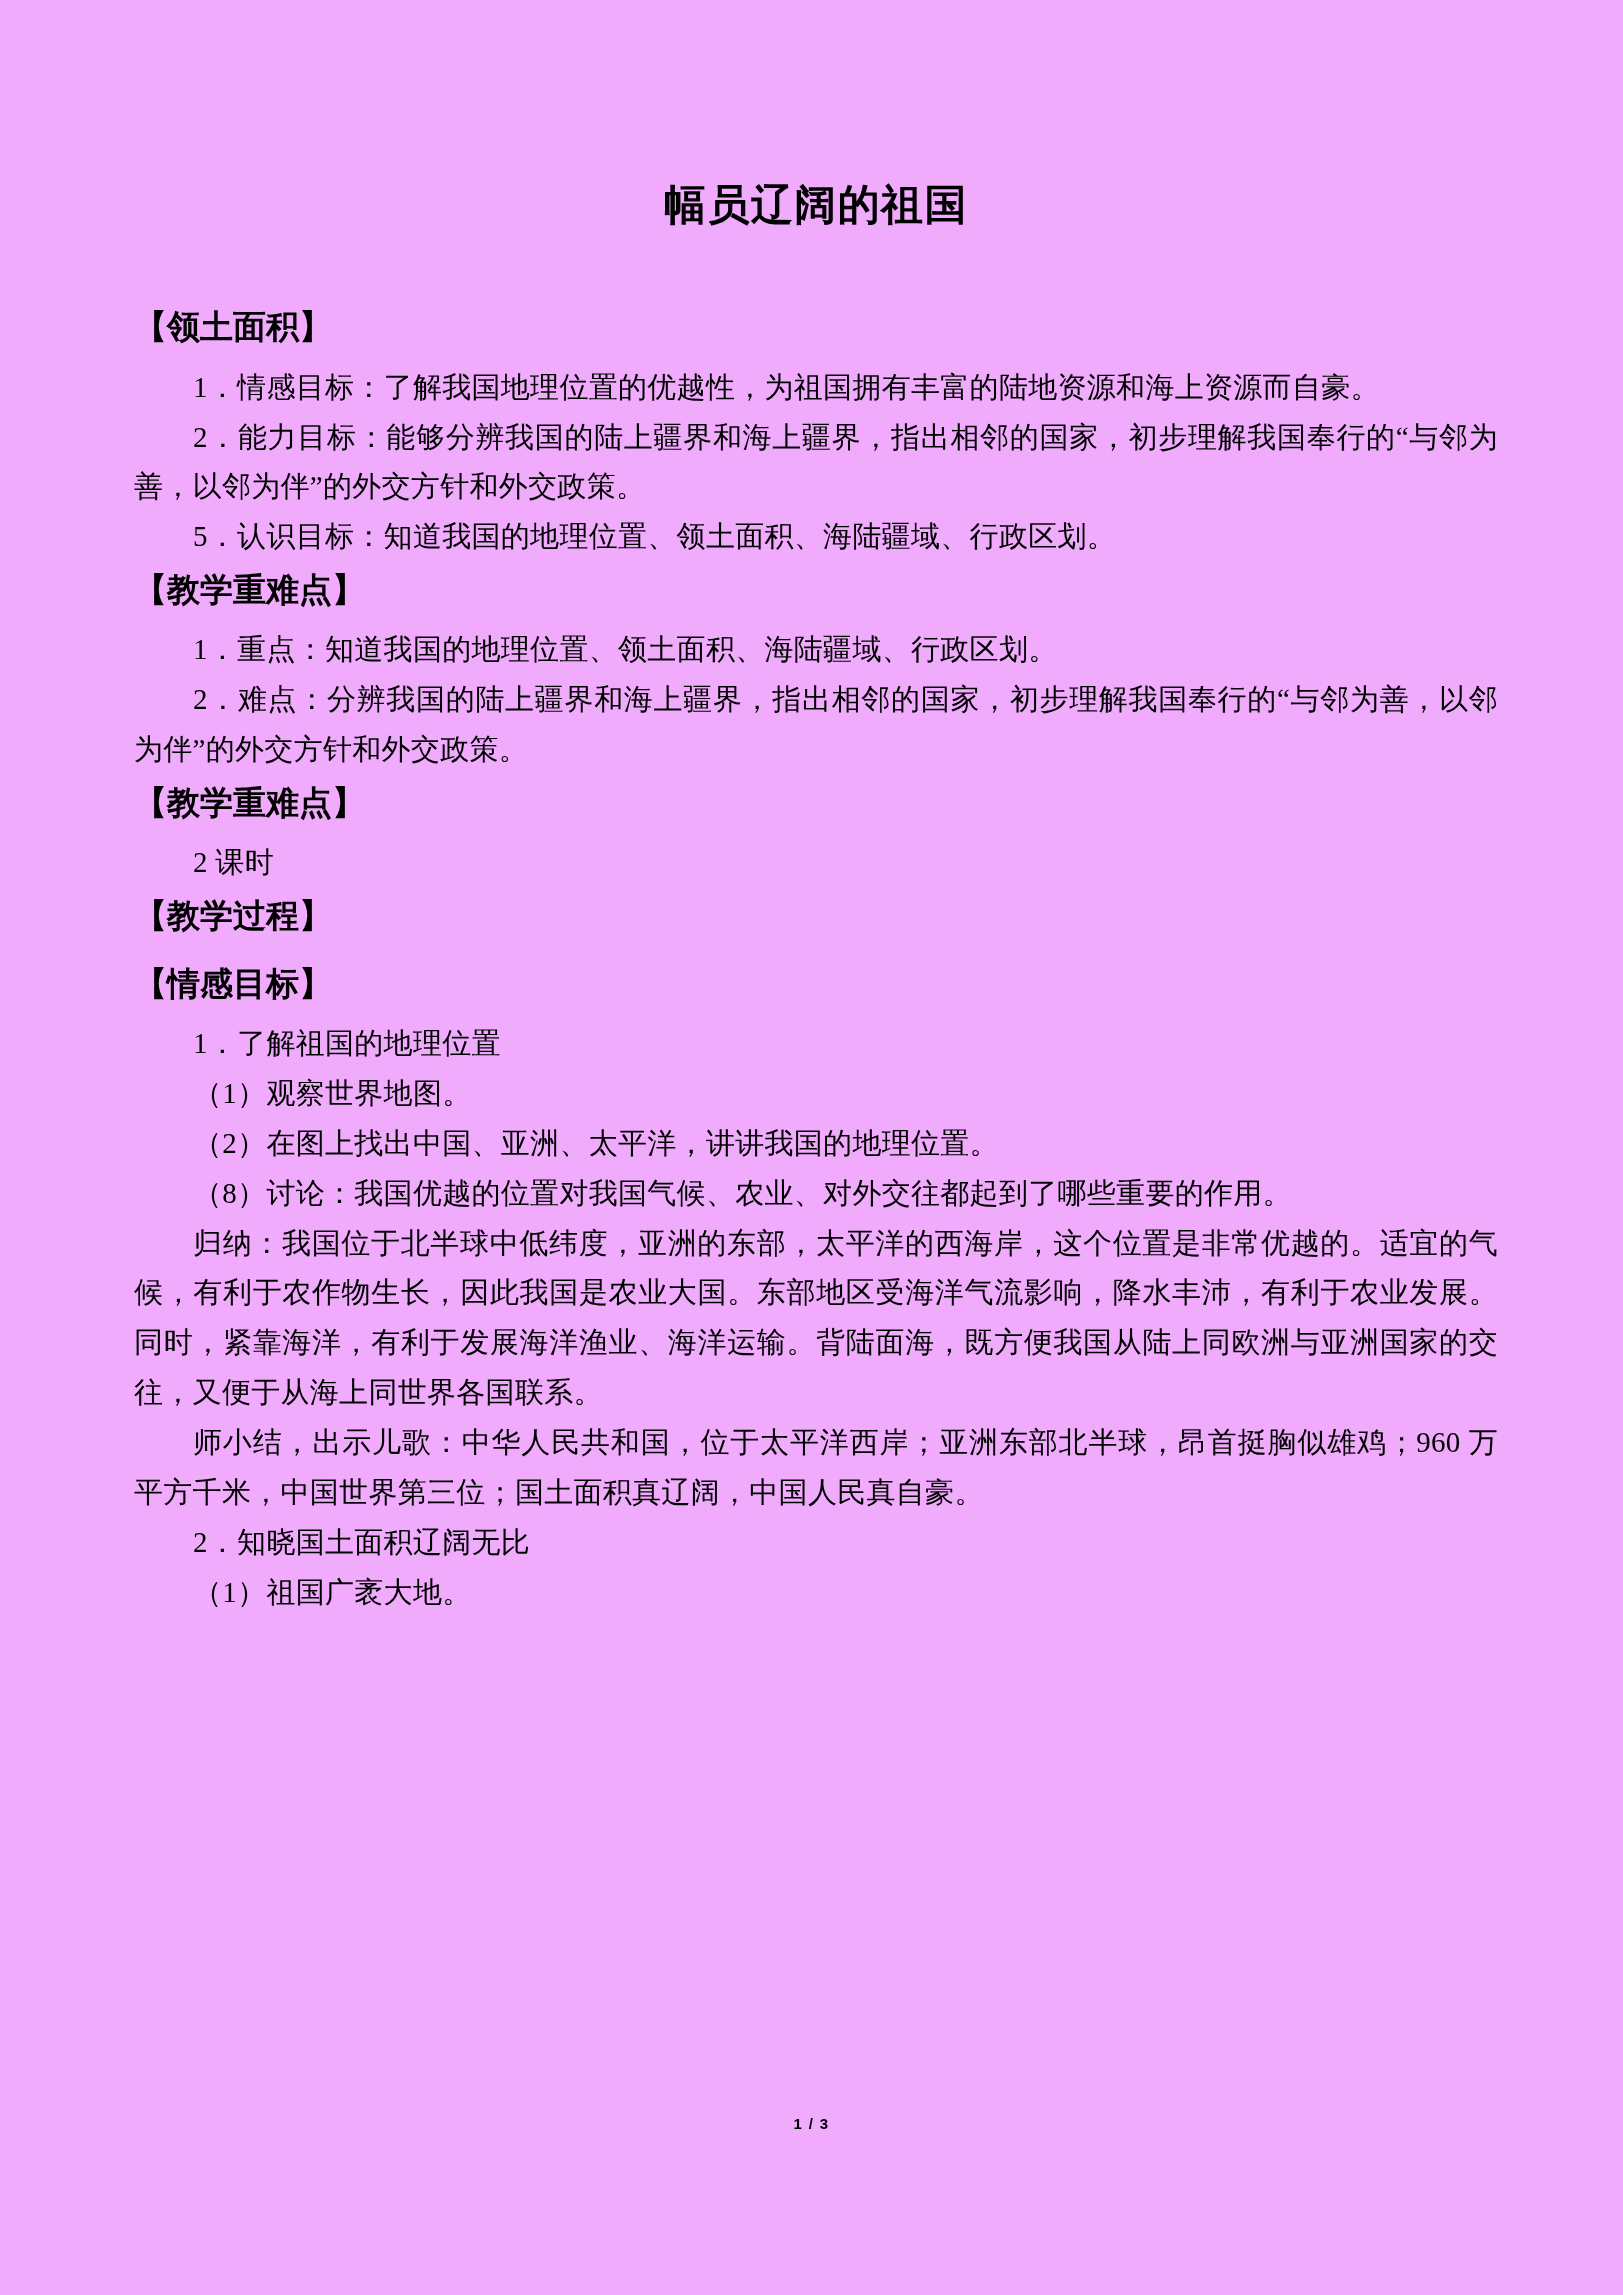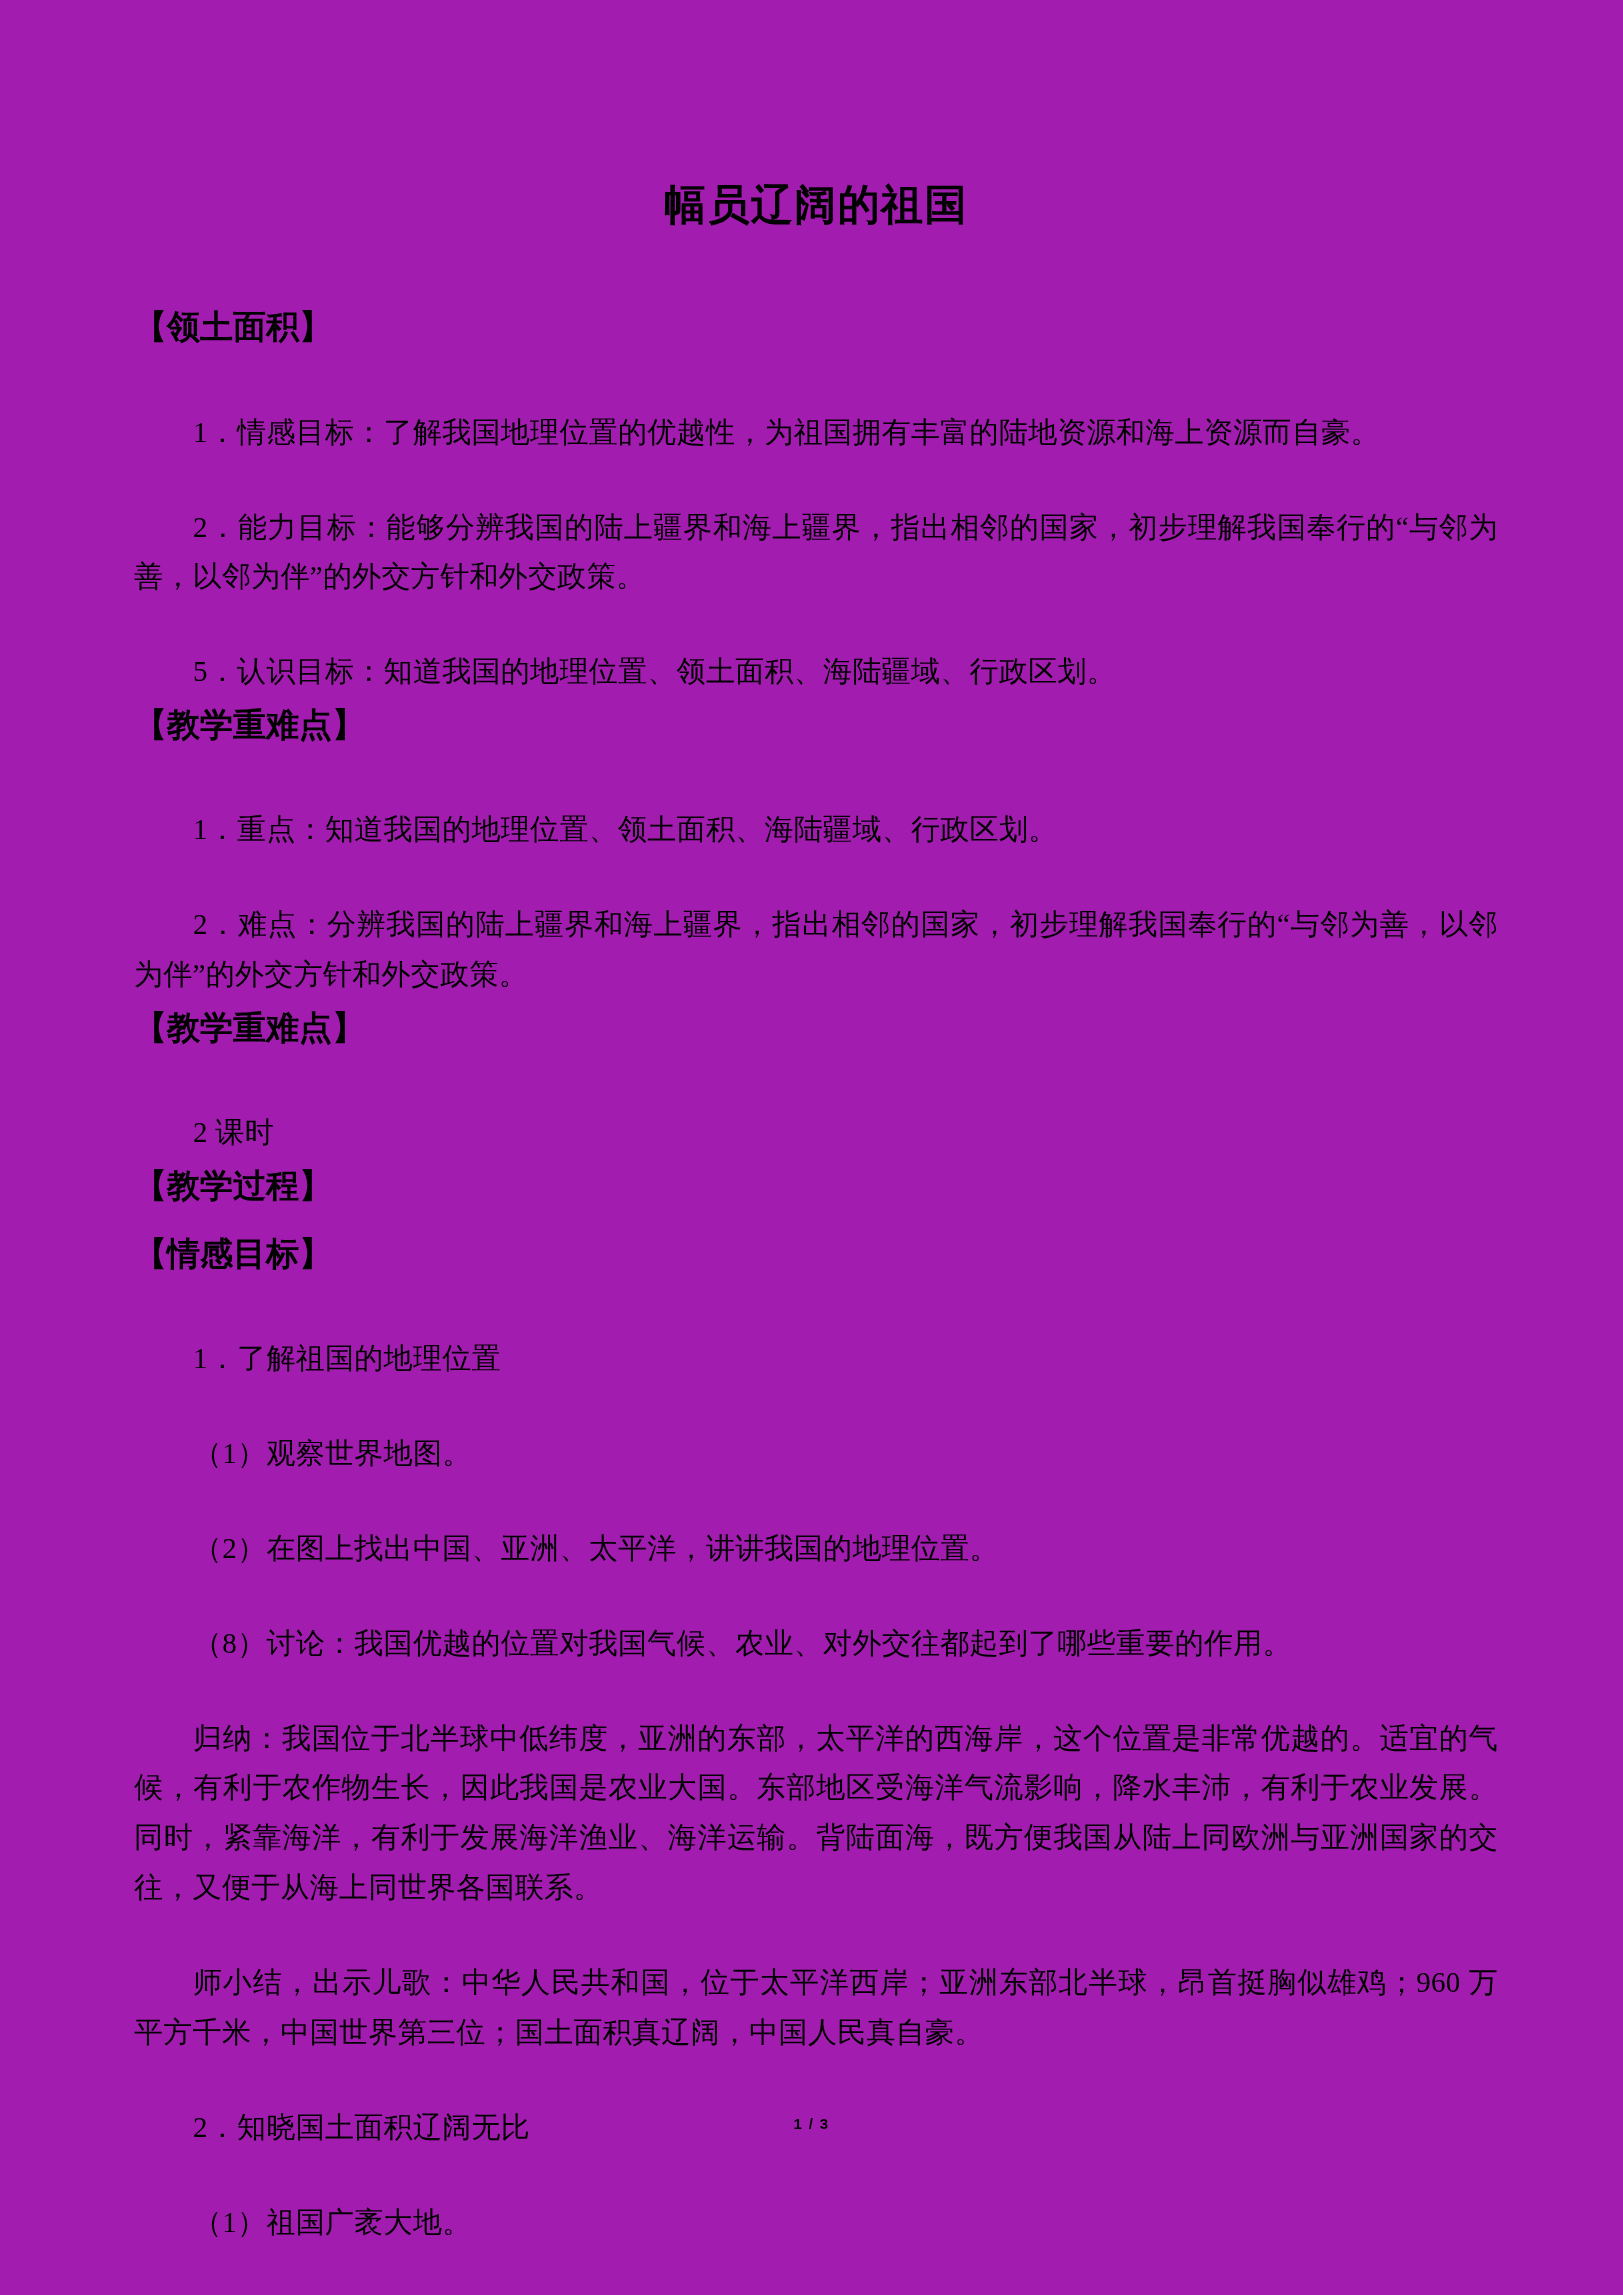--- a/index.html
+++ b/index.html
@@ -15,21 +15,21 @@
     font-family: "Liberation Serif", "DejaVu Serif", serif;
     color: #000000;
     overflow: hidden;
   }
   .page {
     position: absolute;
     top: 0;
     left: 0;
     width: 1623px;
     height: 2295px;
-    background: #a21caf;
+    background: #f0abfc;
     box-sizing: border-box;
     padding: 12px;
   }
   .content {
     position: absolute;
     left: 134px;
     top: 0;
     width: 1364px;
   }
 
@@ -61,21 +61,20 @@
     font-family: "Liberation Serif", "DejaVu Serif", serif;
     font-size: 29px;
     line-height: 1.72;
     margin: 0;
     text-align: justify;
     text-justify: inter-ideograph;
     letter-spacing: 0.3px;
   }
   .para.indent {
     text-indent: 59px;
-    margin-top: 45px;
   }
 
   
   .gap-xl { height: 76px; }
   .gap-md { height: 27px; }
   .gap-sm { height: 15px; }
   .gap-xs { height: 6.8px; }
 
   
   .page-footer {

